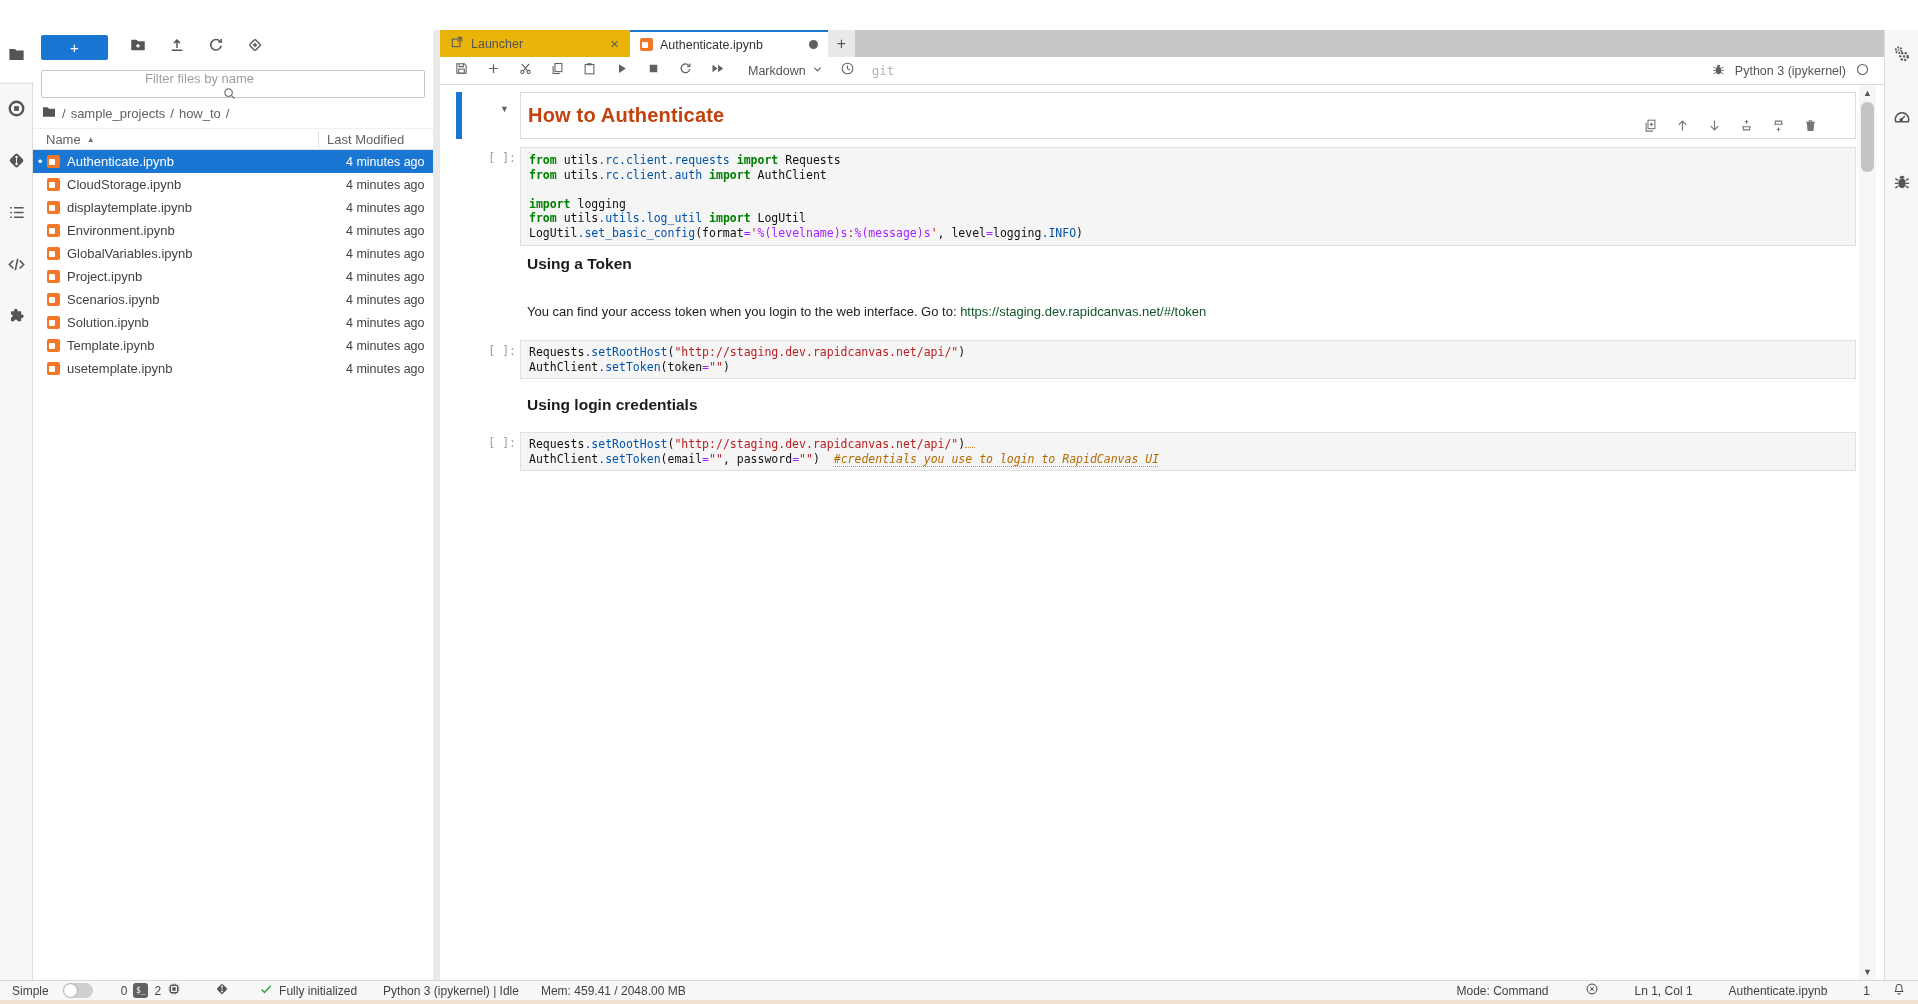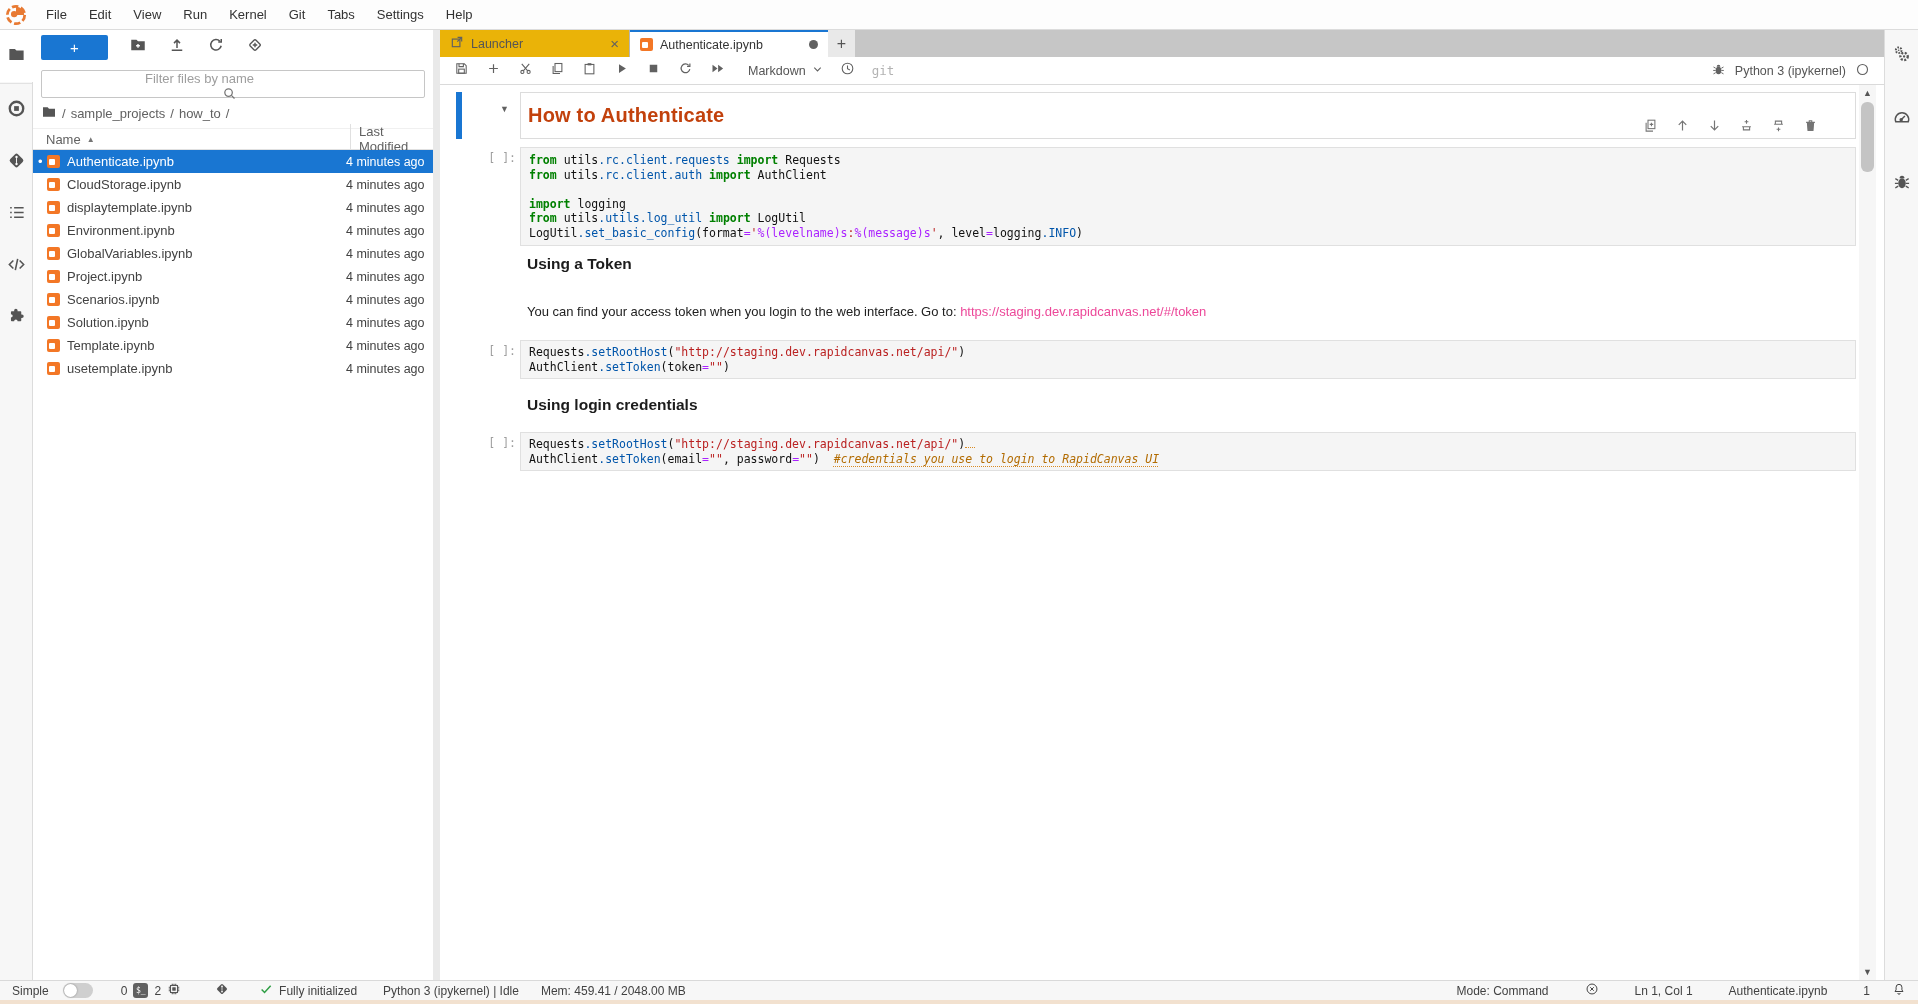--- a/index.html
+++ b/index.html
@@ -34,21 +34,21 @@
     font-family:"Liberation Sans",sans-serif; background:transparent; }
   .fb-filter input::placeholder { color:#9e9e9e; }
   .fb-filter svg { width:15px; height:15px; margin-right:8px; flex:none; }
   .fb-crumb { height:30px; display:flex; align-items:center; padding:0 8px; gap:5px;
     font-size:13px; color:#616161; }
   .fb-crumb svg { width:16px; height:16px; }
   .fb-head { height:22px; display:flex; align-items:center; border-bottom:1px solid #e0e0e0;
     border-top:1px solid #f0f0f0; font-size:13px; color:#616161; }
   .fb-head .h-name { flex:1; padding-left:13px; display:flex; align-items:center; }
   .fb-head .caret { font-size:8px; color:#757575; margin-left:6px; }
-  .fb-head .h-mod { width:83px; border-left:1px solid #e0e0e0; padding-left:8px; }
+  .fb-head .h-mod { width:115px; border-left:1px solid #e0e0e0; padding-left:8px; }
   .file-list { }
   .file-row { height:23px; display:flex; align-items:center; font-size:13px; color:#424242;
     position:relative; cursor:default; }
   .file-row .run-dot { position:absolute; left:5px; color:#fff; font-size:13px; }
   .file-row .nb-icon { margin-left:14px; }
   .file-row .fname { flex:1; padding-left:7px; white-space:nowrap; overflow:hidden; }
   .file-row .fmod { width:95px; padding-left:8px; font-size:12.5px; }
   .file-row.selected { background:#1976d2; color:#fff; }
   .nb-icon { width:13px; height:13px; background:#f37726; border-radius:2px; position:relative;
     display:inline-block; flex:none; }
@@ -97,21 +97,21 @@
   .cm-line { line-height:14.6px; white-space:pre; }
   .tk-k { color:#008000; font-weight:bold; }
   .tk-p { color:#0055aa; }
   .tk-s { color:#ba2121; }
   .tk-o { color:#aa22ff; }
   .tk-f { color:#aa22ff; }
   .tk-c { color:#b26b00; font-style:italic; text-decoration:underline dotted #d98b24; text-underline-offset:3px; }
   .tk-tw { display:inline-block; width:10px; border-bottom:1px dotted #d98b24; height:11px; }
   .md-h2 { position:absolute; left:87px; font-size:15.5px; font-weight:600; color:#1c1c1c; }
   .md-p { position:absolute; left:87px; font-size:13px; color:#212121; }
-  .md-p a { color:#ec4899; text-decoration:none; }
+  .md-p a { color:#14532d; text-decoration:none; }
 
   
   .scrollbar { position:absolute; top:0; bottom:0; right:8px; width:17px; background:#f6f6f6; }
   .scrollbar .arr { position:absolute; left:0; width:17px; height:16px; color:#555; font-size:9px;
     text-align:center; line-height:16px; }
   .scrollbar .arr.up { top:0; }
   .scrollbar .arr.down { bottom:0; }
   .scrollbar .thumb { position:absolute; left:2px; width:13px; top:17px; height:70px; background:#c4c4c4;
     border-radius:6px; }
 
@@ -133,40 +133,20 @@
     font-family:"DejaVu Sans Mono",monospace; font-size:8px; display:flex; align-items:center;
     justify-content:center; }
   .sb-right { margin-left:auto; display:flex; align-items:center; gap:36px; }
   .bottom-edge { position:absolute; left:0; right:0; bottom:0; height:4px; background:#f2e1cf; }
 </style>
 </head>
 <body>
 
 <div class="app">
 
-  <div class="menubar">
-    <div class="logo">
-      <svg viewBox="0 0 24 24">
-          <circle cx="12" cy="12" r="9.5" fill="none" stroke="#e87a33" stroke-width="3" stroke-dasharray="7 3"></circle>
-          <path d="M12 3a9 9 0 0 1 9 9h-9z" fill="#e87a33"></path>
-          <circle cx="10" cy="11" r="3.5" fill="#e87a33"></circle>
-        </svg>
-    </div>
-    <div class="menu-items" id="menu-items">
-        <div class="menu-item">File</div>
-        <div class="menu-item">Edit</div>
-        <div class="menu-item">View</div>
-        <div class="menu-item">Run</div>
-        <div class="menu-item">Kernel</div>
-        <div class="menu-item">Git</div>
-        <div class="menu-item">Tabs</div>
-        <div class="menu-item">Settings</div>
-        <div class="menu-item">Help</div>
-      </div>
-  </div>
 
   <div class="leftbar">
     <div class="acticon active">
       <span><svg viewBox="0 0 24 24">
             <path d="M3 5h7l2 2h9v12H3z" fill="#555"></path>
           </svg></span>
     </div>
     <div class="lb-sep"></div>
     <div class="acticon">
       <span><svg viewBox="0 0 24 24">

